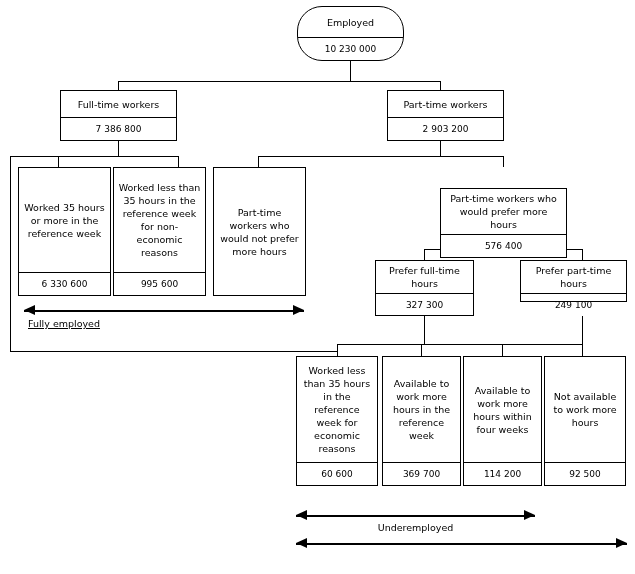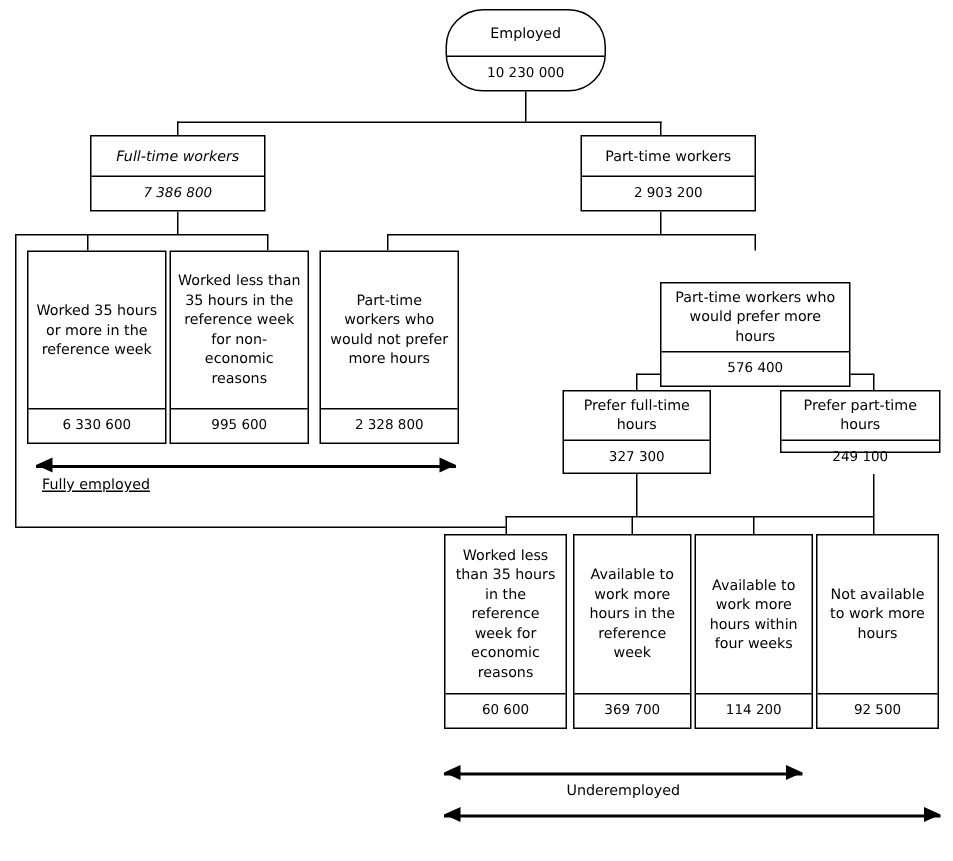--- a/index.html
+++ b/index.html
@@ -134,21 +134,21 @@
 
   <div class="ln lnv" style="left:10px; top:156px; height:195px;"></div>
   <div class="ln lnh" style="left:10px; top:156px; width:48px;"></div>
   <div class="ln lnh" style="left:10px; top:351px; width:327px;"></div>
 
   <div class="box" style="left:297px; top:6px; width:107px; height:55px;border-radius:25px;">
     <div class="label">Employed</div>
     <div class="value">10 230 000</div>
   </div>
 
-  <div class="box" style="left:60px; top:90px; width:117px; height:51px;font-style:italic;">
+  <div class="box" style="left:60px; top:90px; width:117px; height:51px;">
     <div class="label">Full-time workers</div>
     <div class="value">7 386 800</div>
   </div>
 
   <div class="box" style="left:387px; top:90px; width:117px; height:51px;">
     <div class="label">Part-time workers</div>
     <div class="value">2 903 200</div>
   </div>
 
   <div class="box" style="left:18px; top:167px; width:93px; height:129px;justify-content:center;">
@@ -156,21 +156,20 @@
     <div class="value">6 330 600</div>
   </div>
 
   <div class="box" style="left:113px; top:167px; width:93px; height:129px;">
     <div class="label">Worked less than 35 hours in the reference week for non-economic reasons</div>
     <div class="value">995 600</div>
   </div>
 
   <div class="box" style="left:213px; top:167px; width:93px; height:129px;">
     <div class="label">Part-time workers who would not prefer more hours</div>
-    <div class="value">2 328 800</div>
   </div>
 
   <div class="box" style="left:440px; top:167px; width:127px; height:70px;margin-top:21px;">
     <div class="label">Part-time workers who would prefer more hours</div>
     <div class="value">576 400</div>
   </div>
 
   <div class="box" style="left:375px; top:260px; width:99px; height:56px;">
     <div class="label">Prefer full-time hours</div>
     <div class="value">327 300</div>

